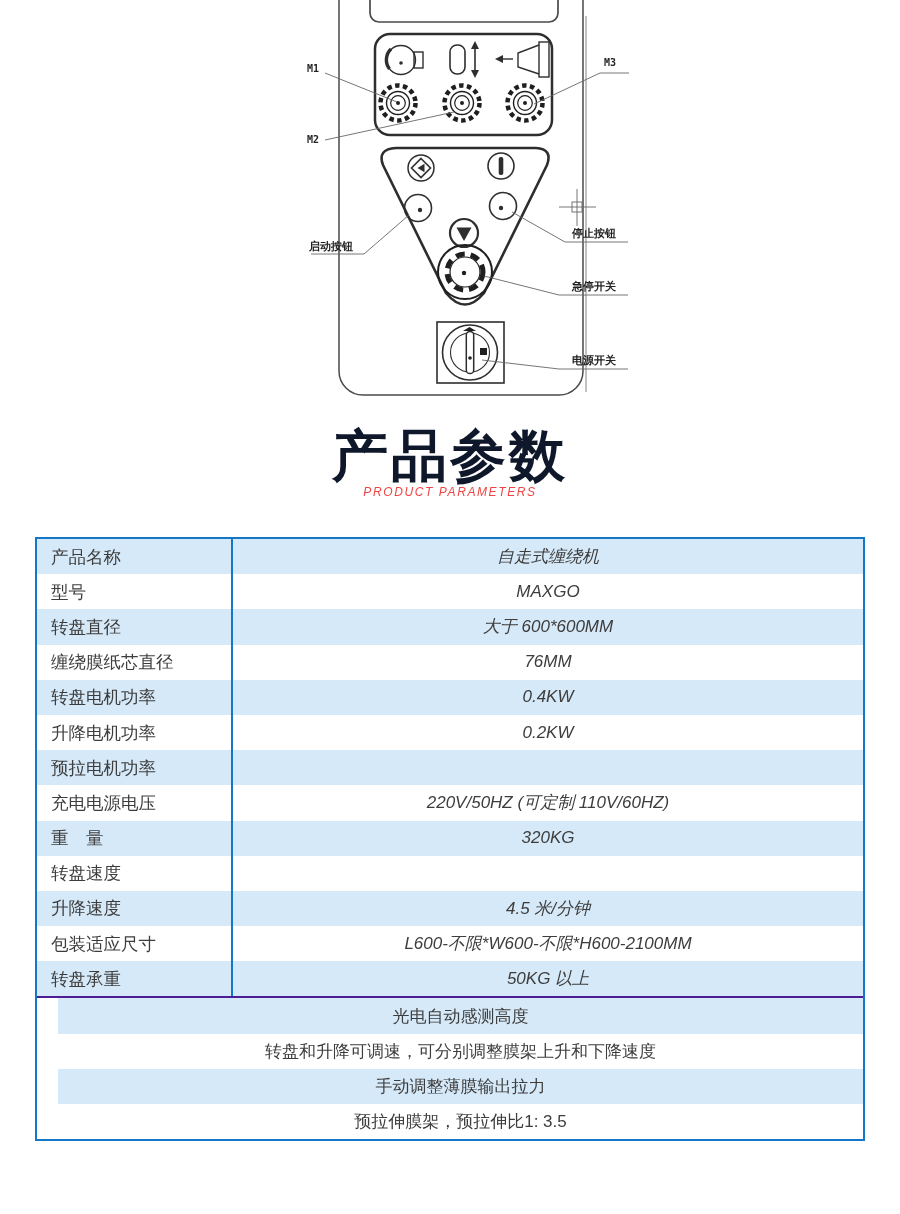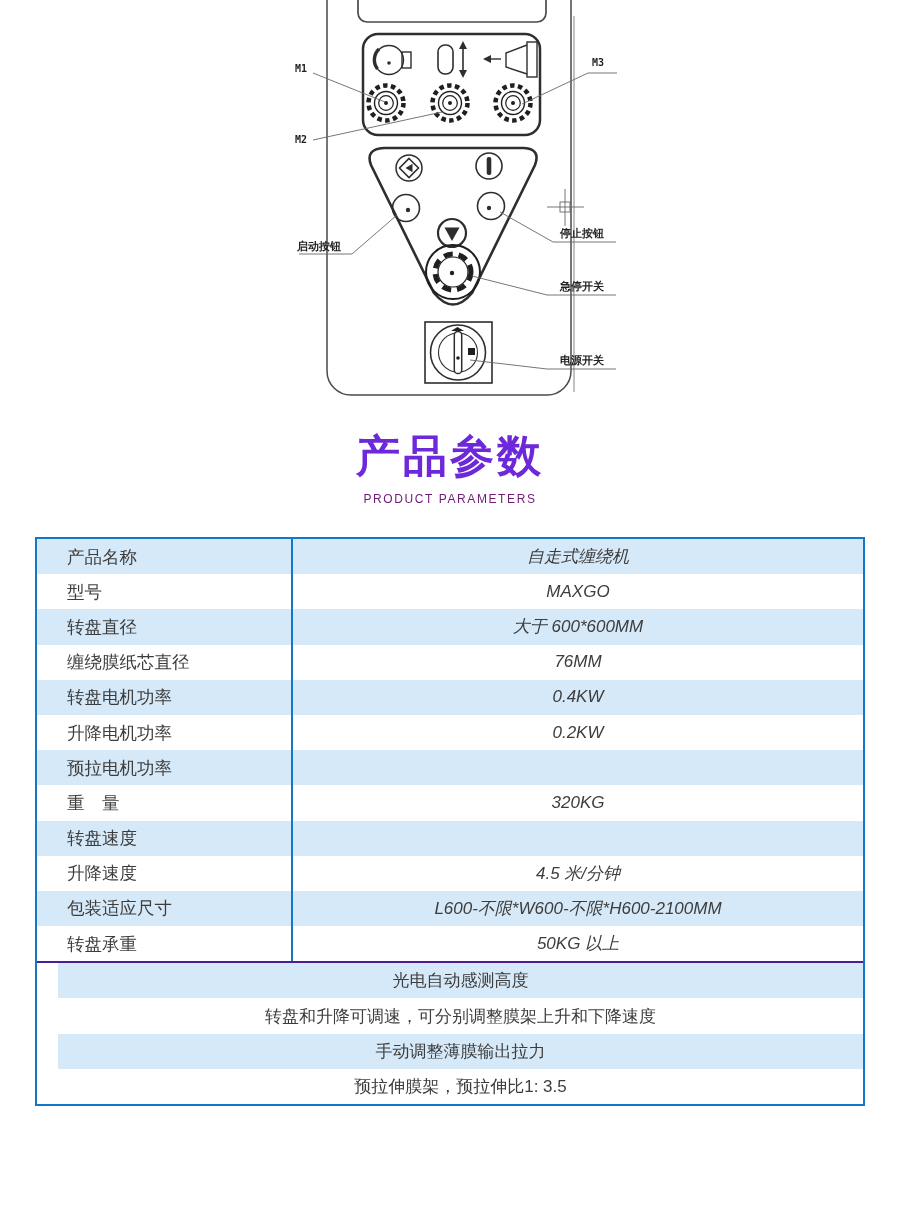--- a/index.html
+++ b/index.html
@@ -1,34 +1,34 @@
 <!DOCTYPE html>
 <html><head>
 <meta charset="utf-8">
 <style>
   html,body{margin:0;padding:0;background:#ffffff;}
   body{font-family:"Liberation Sans","DejaVu Sans",sans-serif;}
   .page{position:relative;width:900px;height:1214px;background:#ffffff;overflow:hidden;}
 
   
-  .drawing{position:absolute;top:0;left:0;width:809px;height:430px;}
+  .drawing{position:absolute;top:0;left:12px;width:809px;height:430px;}
   .drawing svg{display:block;}
   .cad-label{font-family:"DejaVu Sans Mono","Liberation Mono",monospace;font-weight:bold;fill:#222;}
 
   
   .title-block{position:absolute;top:430px;left:0;width:100%;text-align:center;}
-  .title-block h1{margin:0;font-size:44px;line-height:52px;font-weight:900;color:#6d28d9;letter-spacing:3px;}
-  .title-block .sub{margin-top:10px;font-size:12px;letter-spacing:1.6px;color:#701a75;}
+  .title-block h1{margin:0;font-size:56px;line-height:52px;font-weight:900;color:#0f172a;letter-spacing:3px;}
+  .title-block .sub{margin-top:3px;font-size:12px;letter-spacing:1.6px;color:#ef4444;font-style:italic;}
 
   
   .spec-table{position:absolute;top:537px;left:35px;width:826px;border:2px solid #1577c8;background:#fff;}
   .spec-row{display:flex;height:35.2px;}
   .spec-rows .spec-row:nth-child(odd){background:#d6e9f8;}
-  .spec-label{flex:none;width:240px;box-sizing:border-box;display:flex;align-items:center;
-              padding-left:14px;font-size:17.5px;color:#3d3d3d;border-right:2px solid #1577c8;margin-left:16px;}
+  .spec-label{flex:none;width:196px;box-sizing:border-box;display:flex;align-items:center;
+              padding-left:14px;font-size:17.5px;color:#3d3d3d;border-right:2px solid #1577c8;}
   .spec-value{flex:1;display:flex;align-items:center;justify-content:center;
               font-size:17px;color:#3d3d3d;text-align:center;font-style:italic;}
   .feature-rows{border-top:2px solid #4c1d95;padding-left:21px;}
   .feature-row{height:35.2px;display:flex;align-items:center;justify-content:center;
                font-size:17px;color:#3d3d3d;}
   .feature-rows .feature-row:nth-child(odd){background:#d6e9f8;}
 </style>
 </head>
 <body>
 
@@ -184,20 +184,24 @@
           <div class="spec-value">0.4KW</div>
         </div>
         <div class="spec-row">
           <div class="spec-label">升降电机功率</div>
           <div class="spec-value">0.2KW</div>
         </div>
         <div class="spec-row">
           <div class="spec-label">预拉电机功率</div>
         </div>
         <div class="spec-row">
+          <div class="spec-label">充电电源电压</div>
+          <div class="spec-value">220V/50HZ (可定制 110V/60HZ)</div>
+        </div>
+        <div class="spec-row">
           <div class="spec-label">重　量</div>
           <div class="spec-value">320KG</div>
         </div>
         <div class="spec-row">
           <div class="spec-label">转盘速度</div>
         </div>
         <div class="spec-row">
           <div class="spec-label">升降速度</div>
           <div class="spec-value">4.5 米/分钟</div>
         </div>

